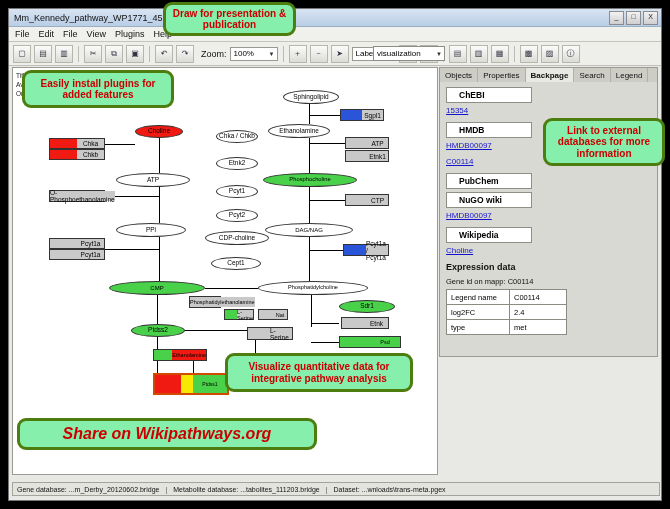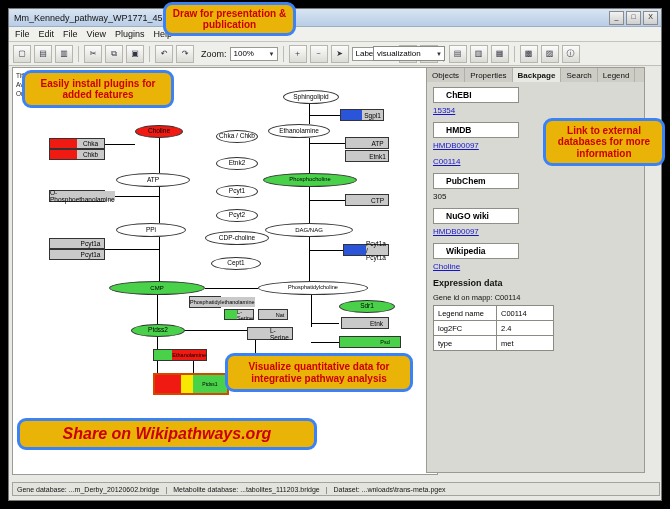--- a/index.html
+++ b/index.html
@@ -46,42 +46,42 @@
   .green{background:#49d14a;}
   .red{background:#f01a12;}
   .blue{background:#2b55d8;}
   .yellow{background:#f6e800;}
   .split{position:absolute;box-sizing:border-box;border:1px solid #333;display:flex;}
   .split div{flex:1;display:flex;align-items:center;justify-content:center;font-size:6.5px;}
 
   .ln{position:absolute;background:#000;}
 
   
-  .rpanel{position:absolute;right:16px;top:58px;width:219px;height:406px;background:#1d4ed8;border:1px solid #9b9b94;box-sizing:border-box;}
+  .rpanel{position:absolute;right:3px;top:58px;width:219px;height:290px;background:#1d4ed8;border:1px solid #9b9b94;box-sizing:border-box;}
   .rtabs{display:flex;height:14px;border-bottom:1px solid #9b9b94;background:#cdcdc6;}
   .rtab{font-size:8px;padding:0 5px;display:flex;align-items:center;border-right:1px solid #b0b0a8;color:#111;}
   .rtab.active{background:#e9e9e4;font-weight:bold;}
   .rbody{position:absolute;left:0;top:14px;right:0;bottom:0;background:#d9d9d3;overflow:hidden;padding:5px 6px;box-sizing:border-box;}
   .dbhead{background:#fff;border:1px solid #8f8f88;font-size:8.5px;font-weight:bold;padding:2px 12px;margin-bottom:3px;width:86px;box-sizing:border-box;}
   .dblink{font-size:8px;color:#1414cc;text-decoration:underline;margin-bottom:7px;}
   .dbtext{font-size:8px;color:#111;margin-bottom:7px;}
   .exprtitle{font-size:9px;font-weight:bold;color:#111;margin:6px 0 5px 0;}
   .geneid{font-size:7.5px;color:#111;margin-bottom:3px;}
   table.expr{border-collapse:collapse;font-size:7.5px;}
   table.expr td{border:1px solid #8b8b84;background:#fff;padding:1px 4px;height:12px;}
   table.expr td.k{width:54px;}
   table.expr td.v{width:48px;}
 
   
   .status{position:absolute;left:3px;bottom:4px;width:648px;height:14px;background:#e4e4de;border:1px solid #a4a49c;
     box-sizing:border-box;display:flex;align-items:center;font-size:7px;color:#111;padding-left:4px;gap:6px;}
   .status i{font-style:normal;color:#555;}
 
   
-  .callout{position:absolute;background:#eab308;border:3px solid #3b82f6;border-radius:9px;
+  .callout{position:absolute;background:#86efac;border:3px solid #4d7c0f;border-radius:9px;
     color:#cc0000;font-weight:bold;text-align:center;display:flex;align-items:center;justify-content:center;
     line-height:1.15;padding:3px 6px;box-sizing:border-box;}
   #c-draw{left:163px;top:2px;width:133px;height:34px;font-size:10px;}
   #c-plugins{left:22px;top:70px;width:152px;height:38px;font-size:10px;}
   #c-link{left:543px;top:118px;width:122px;height:48px;font-size:10px;}
   #c-viz{left:225px;top:353px;width:188px;height:39px;font-size:10px;}
   #c-share{left:17px;top:418px;width:300px;height:32px;font-size:16px;font-style:italic;}
 </style>
 </head>
 <body>
@@ -314,21 +314,20 @@
     <div class="rbody">
       <div class="dbhead">ChEBI</div>
       <div class="dblink">15354</div>
 
       <div class="dbhead">HMDB</div>
       <div class="dblink">HMDB00097</div>
 
       <div class="dblink">C00114</div>
 
       <div class="dbhead">PubChem</div>
-      <div class="dbtext">305</div>
 
       <div class="dbhead">NuGO wiki</div>
       <div class="dblink">HMDB00097</div>
 
       <div class="dbhead">Wikipedia</div>
       <div class="dblink">Choline</div>
 
       <div class="exprtitle">Expression data</div>
       <div class="geneid">Gene id on mapp: C00114</div>
       <table class="expr">

